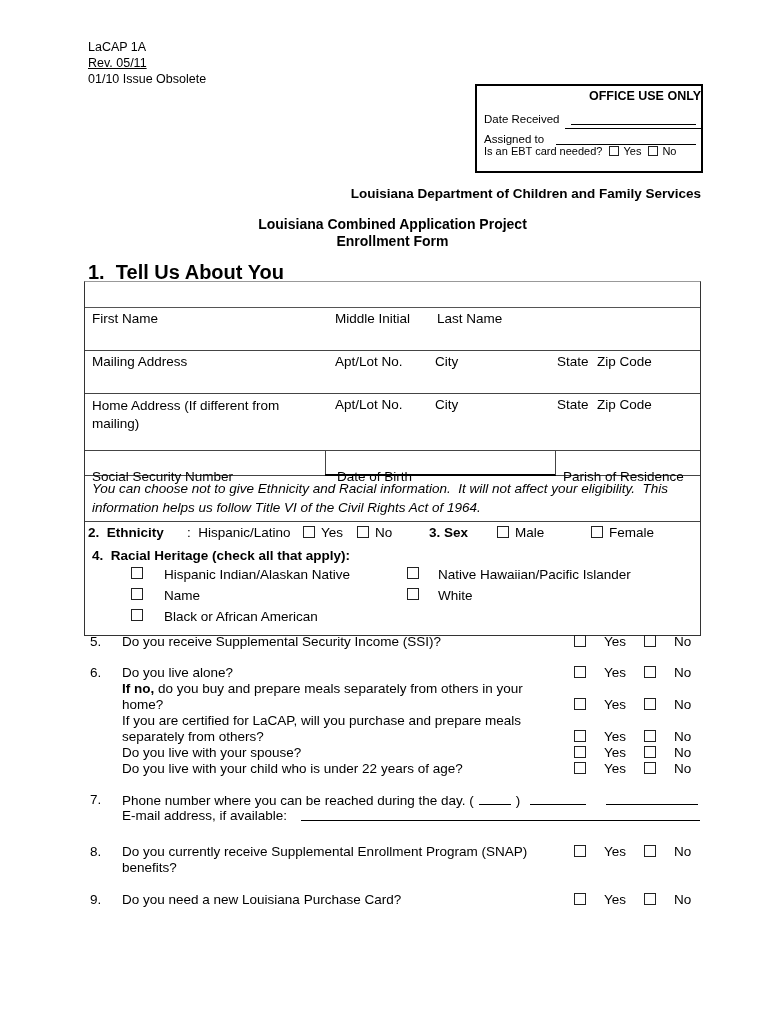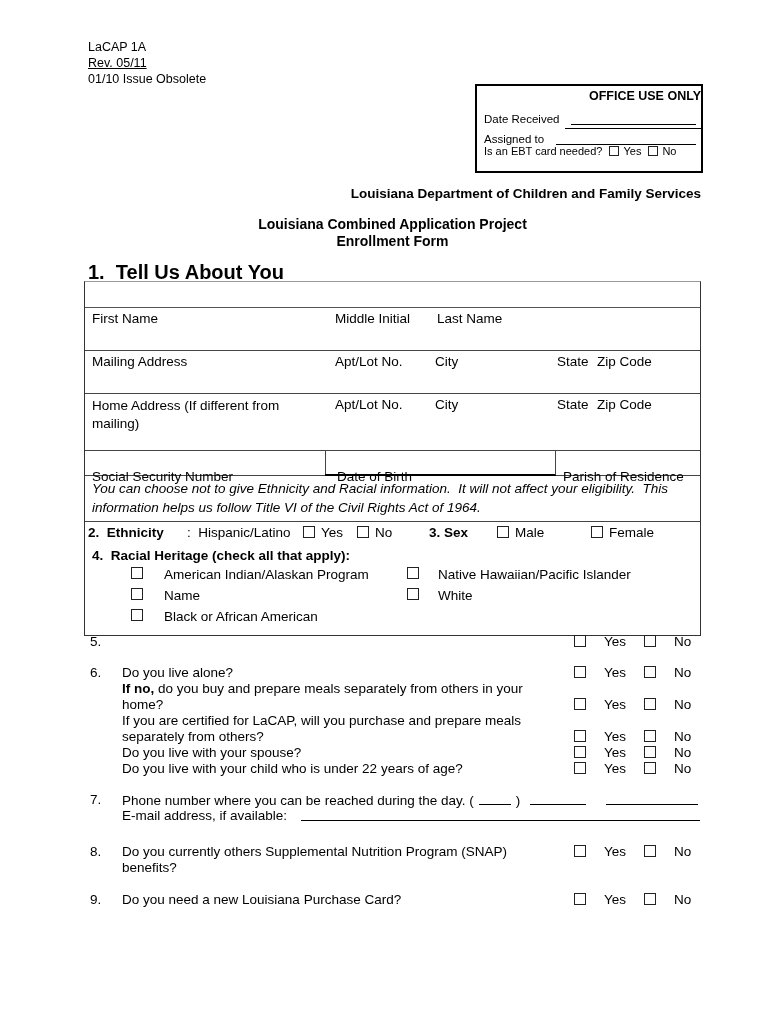--- a/index.html
+++ b/index.html
@@ -156,21 +156,21 @@
       <span class="cb" style="position:absolute;left:412px;top:4px"></span>
       <span class="lbl" style="left:430px">Male</span>
       <span class="cb" style="position:absolute;left:506px;top:4px"></span>
       <span class="lbl" style="left:524px">Female</span>
     </div>
 
     <div class="trow r-racial">
       <div class="racial-head">4.&nbsp; Racial Heritage (check all that apply):</div>
       <div class="racial-row">
         <span class="cb" style="left:46px"></span>
-        <span class="lbl" style="left:79px">American Indian/Alaskan Program</span>
+        <span class="lbl" style="left:79px">Hispanic Indian/Alaskan Native</span>
         <span class="cb" style="left:322px"></span>
         <span class="lbl" style="left:353px">Native Hawaiian/Pacific Islander</span>
       </div>
       <div class="racial-row">
         <span class="cb" style="left:46px"></span>
         <span class="lbl" style="left:79px">Name</span>
         <span class="cb" style="left:322px"></span>
         <span class="lbl" style="left:353px">White</span>
       </div>
       <div class="racial-row">
@@ -178,20 +178,21 @@
         <span class="lbl" style="left:79px">Black or African American</span>
       </div>
     </div>
   </div>
 
   <div class="questions">
 
     <div class="qblock" style="top:0">
       <div class="qline">
         <span class="qnum">5.</span>
+        <span>Do you receive Supplemental Security Income (SSI)?</span>
         <span class="cb ansY-cb"></span>
         <span class="ansY-lb">Yes</span>
         <span class="cb ansN-cb"></span>
         <span class="ansN-lb">No</span>
       </div>
     </div>
 
     <div class="qblock" style="top:31px">
       <div class="qline">
         <span class="qnum">6.</span>
@@ -244,21 +245,21 @@
       </div>
       <div class="qline email-line" style="height:17px">
         <span>E-mail address, if available:</span>
         <span class="uline"></span>
       </div>
     </div>
 
     <div class="qblock" style="top:210px">
       <div class="qline">
         <span class="qnum">8.</span>
-        <span>Do you currently others Supplemental Nutrition Program (SNAP)</span>
+        <span>Do you currently receive Supplemental Enrollment Program (SNAP)</span>
         <span class="cb ansY-cb"></span>
         <span class="ansY-lb">Yes</span>
         <span class="cb ansN-cb"></span>
         <span class="ansN-lb">No</span>
       </div>
       <div class="qline">
         <span>benefits?</span>
       </div>
     </div>
 

